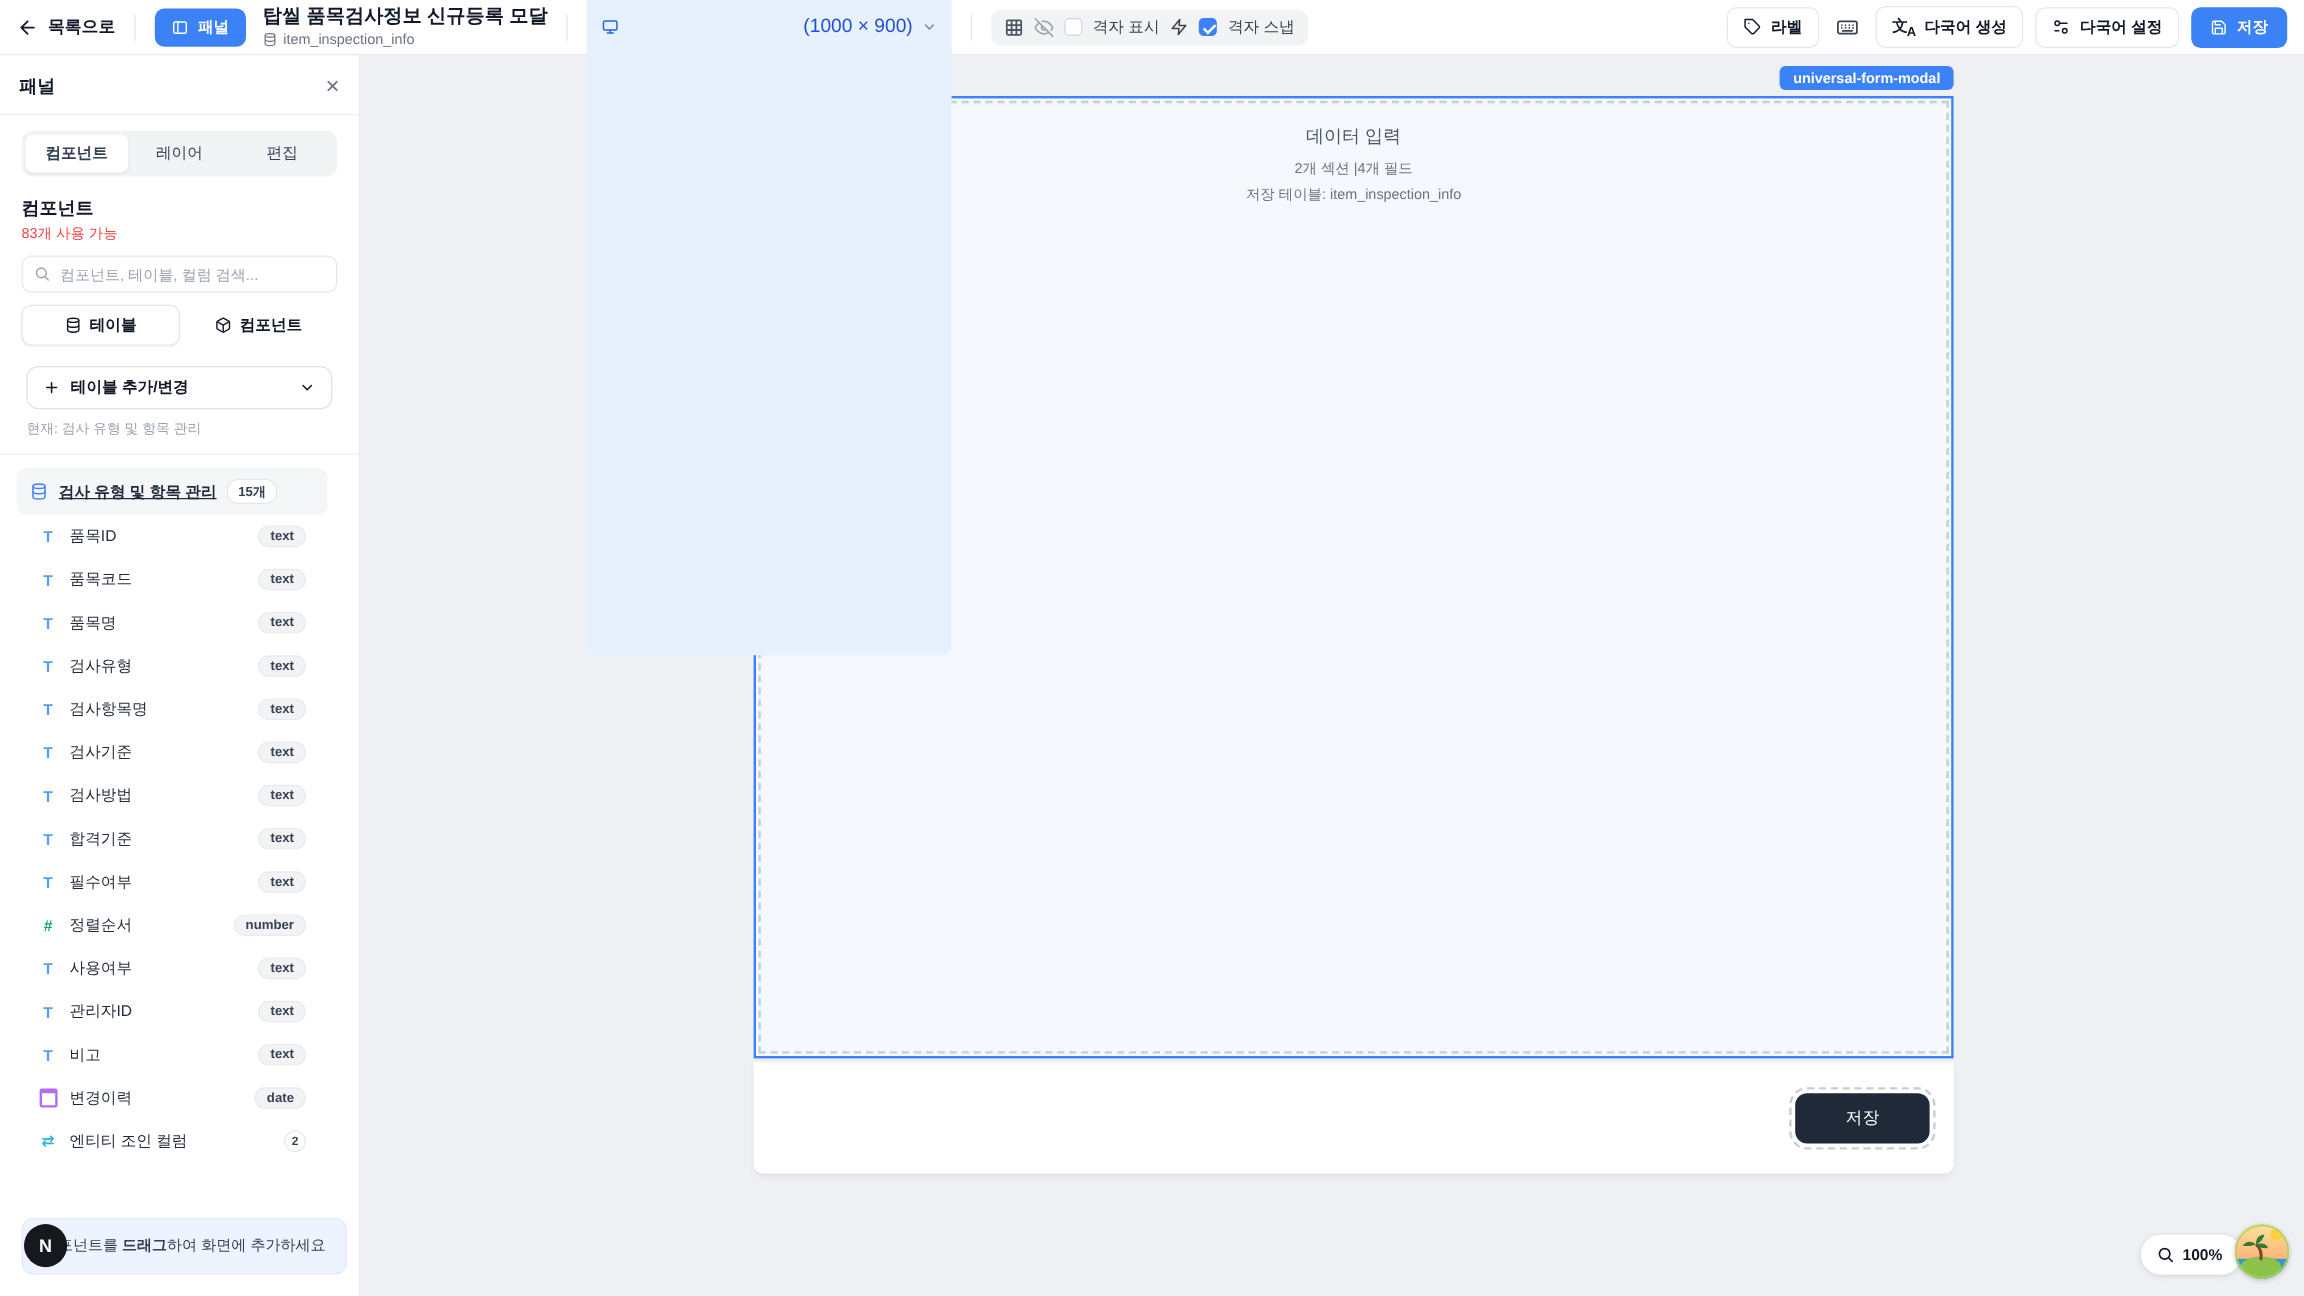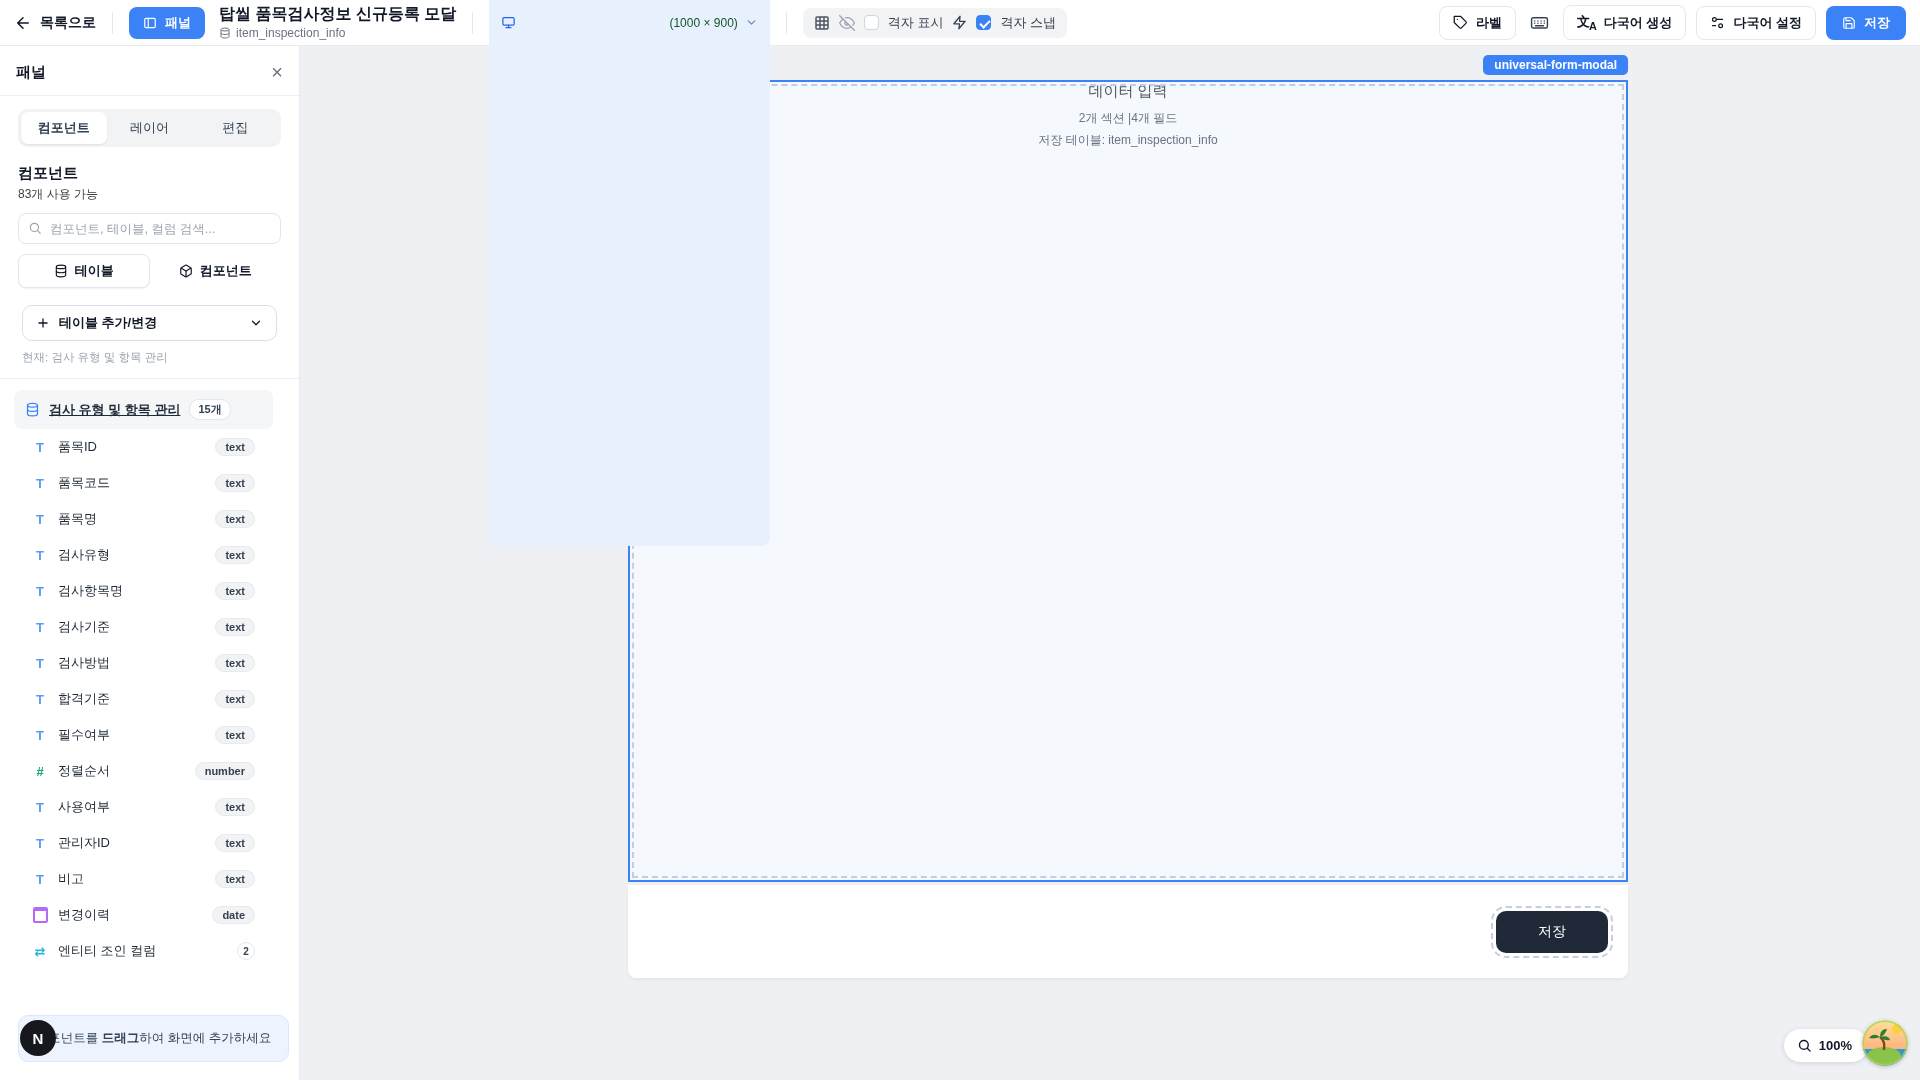--- a/index.html
+++ b/index.html
@@ -11,21 +11,21 @@
   .header { height:46px; background:#fff; border-bottom:1px solid #e8eaed; display:flex; align-items:center; padding:0 14px; gap:10px; position:relative; z-index:20; }
   .back-group { display:flex; align-items:center; gap:8px; cursor:pointer; }
   .back-group .lbl { font-size:14px; font-weight:600; color:#111827; }
   .vdiv { width:1px; height:22px; background:#e5e7eb; margin:0 6px; }
   .panel-btn { display:flex; align-items:center; gap:8px; background:#3b82f6; color:#fff; border:none; border-radius:8px; padding:7px 14px; font-size:13px; font-weight:600; cursor:pointer; }
   .title-block { display:flex; flex-direction:column; justify-content:center; margin-left:4px; }
   .title-block .t { font-size:16px; font-weight:700; color:#111827; line-height:1.1; }
   .title-block .s { display:flex; align-items:center; gap:5px; margin-top:3px; font-size:12px; color:#6b7280; }
   .size-pill { display:flex; align-items:center; gap:7px; background:#e7f0fd; border-radius:8px; padding:6px 12px; cursor:pointer; }
   .size-pill .main { font-size:13px; font-weight:700; color:#2563eb; }
-  .size-pill .dim { font-size:12px; color:#14532d; }
+  .size-pill .dim { font-size:16px; color:#1d4ed8; }
   .grid-pill { display:flex; align-items:center; gap:9px; background:#f1f3f5; border-radius:8px; padding:6px 11px; }
   .grid-pill .lbl { font-size:13px; color:#374151; }
   .cb { width:15px; height:15px; border-radius:4px; border:1px solid #cfd6de; background:#fff; cursor:pointer; position:relative; }
   .cb.checked { background:#3b82f6; border-color:#3b82f6; }
   .cb.checked::after { content:""; position:absolute; left:4.5px; top:1.5px; width:4px; height:8px; border-right:2px solid #fff; border-bottom:2px solid #fff; transform:rotate(45deg); }
   .spacer { flex:1; }
   .ghost-btn { display:flex; align-items:center; gap:8px; background:#fff; border:1px solid #e5e7eb; border-radius:8px; padding:7px 13px; font-size:13px; font-weight:600; color:#111827; cursor:pointer; }
   .icon-btn { background:none; border:none; padding:4px; cursor:pointer; color:#374151; }
   .save-btn { display:flex; align-items:center; gap:8px; background:#3b82f6; color:#fff; border:none; border-radius:8px; padding:8px 16px; font-size:13px; font-weight:600; cursor:pointer; }
   .tr-icon { font-size:13px; font-weight:700; color:#111827; letter-spacing:-1px; }
@@ -36,21 +36,21 @@
   
   .sidebar { width:300px; background:#fff; border-right:1px solid #e8eaed; display:flex; flex-direction:column; position:relative; overflow:hidden; }
   .side-head { display:flex; align-items:center; justify-content:space-between; padding:16px 16px 13px; border-bottom:1px solid #eceef1; }
   .side-head .t { font-size:15px; font-weight:700; }
   .close-x { border:none; background:none; font-size:20px; color:#6b7280; cursor:pointer; line-height:1; }
   .tabs { margin:13px 18px 0; background:#f1f3f5; border-radius:9px; padding:3px; display:flex; }
   .tab { flex:1; text-align:center; padding:7px 0; font-size:13px; color:#334155; border-radius:7px; cursor:pointer; }
   .tab.active { background:#fff; font-weight:700; box-shadow:0 1px 2px rgba(0,0,0,.08); }
   .comp-head { margin:17px 18px 0; }
   .comp-head .t { font-size:15px; font-weight:700; }
-  .comp-head .s { font-size:12px; color:#404040; margin-top:3px; }
+  .comp-head .s { font-size:12px; color:#ef4444; margin-top:3px; }
   .search-wrap { margin:10px 18px 0; position:relative; }
   .search-wrap input { width:100%; height:31px; border:1px solid #e3e7ec; border-radius:8px; padding:0 10px 0 31px; font-size:12.5px; color:#111827; outline:none; font-family:inherit; }
   .search-wrap input::placeholder { color:#9aa3af; }
   .search-wrap .sic { position:absolute; left:10px; top:8px; color:#9aa3af; }
   .view-toggle { margin:10px 18px 0; display:flex; }
   .vt-btn { flex:1; display:flex; align-items:center; justify-content:center; gap:7px; padding:7px 0; font-size:13px; font-weight:600; color:#111827; border:1px solid transparent; border-radius:8px; background:none; cursor:pointer; font-family:inherit; }
   .vt-btn.active { background:#fff; border-color:#e3e7ec; box-shadow:0 1px 2px rgba(0,0,0,.06); }
   .add-table { margin:17px 22px 0; display:flex; align-items:center; gap:9px; border:1px solid #dbe1e8; background:#fff; border-radius:10px; padding:8px 13px; font-size:13px; font-weight:700; color:#111827; cursor:pointer; font-family:inherit; }
   .add-table .chev { margin-left:auto; color:#374151; }
   .current-line { margin:9px 22px 0; font-size:11.5px; color:#9aa3af; }
@@ -70,21 +70,21 @@
   .f-badge { background:#f1f3f5; border:1px solid #e7eaee; border-radius:10px; padding:2px 9px; font-size:11px; font-weight:600; color:#374151; }
   .round-badge { width:18px; height:18px; border:1px solid #e3e7ec; border-radius:50%; background:#fff; font-size:10px; font-weight:600; color:#334155; display:flex; align-items:center; justify-content:center; }
   .hint-box { position:absolute; left:18px; right:10px; bottom:18px; background:#eef4ff; border:1px solid #dbe7fd; border-radius:10px; padding:14px 10px; text-align:center; font-size:12.5px; color:#334155; z-index:4; }
   .hint-box b { font-weight:700; }
   .cursor-avatar { position:absolute; left:20px; bottom:24px; width:36px; height:36px; border-radius:50%; background:#16181d; color:#fff; display:flex; align-items:center; justify-content:center; font-size:15px; font-weight:700; z-index:6; }
 
   
   .canvas { flex:1; position:relative; background:#eef0f3; overflow:hidden; }
   .modal-wrap { position:absolute; left:328px; top:34px; width:1000px; }
   .sel-tag { position:absolute; right:0; top:-25px; background:#3b82f6; color:#fff; font-size:12px; font-weight:600; padding:3px 11px; border-radius:5px; cursor:pointer; }
-  .modal-body { height:802px; background:#f5f8fd; border:2px solid #3b82f6; position:relative; text-align:center; }
+  .modal-body { height:802px; background:#f5f8fd; border:2px solid #3b82f6; position:relative; text-align:center; padding-top:22px; }
   .modal-body::after { content:""; position:absolute; inset:2px; border:2px dashed #c3cede; pointer-events:none; }
   .mb-title { font-size:15px; font-weight:500; color:#4b5563; }
   .mb-meta { font-size:12px; color:#6b7280; margin-top:9px; }
   .mb-info { font-size:12px; color:#6b7280; margin-top:5px; }
   .modal-footer { margin-top:3px; height:93px; background:#fff; border-radius:0 0 8px 8px; box-shadow:0 2px 4px rgba(0,0,0,.05); position:relative; }
   .footer-save { position:absolute; right:20px; top:50%; transform:translateY(-50%); background:#1f2937; color:#fff; border:none; border-radius:10px; padding:12px 42px; font-size:14px; font-weight:500; cursor:pointer; outline:2px dashed #c7ced8; outline-offset:3px; font-family:inherit; }
   .zoom-pill { position:absolute; right:52px; bottom:18px; background:#fff; border-radius:18px; padding:9px 16px 9px 13px; display:flex; align-items:center; gap:7px; box-shadow:0 1px 5px rgba(0,0,0,.13); font-size:13px; font-weight:600; color:#111827; cursor:pointer; }
   .emoji-circle { position:absolute; right:12px; bottom:14px; width:46px; height:46px; border-radius:50%; overflow:hidden; box-shadow:0 1px 4px rgba(0,0,0,.2); z-index:5; cursor:pointer; }
 </style>
 </head>

